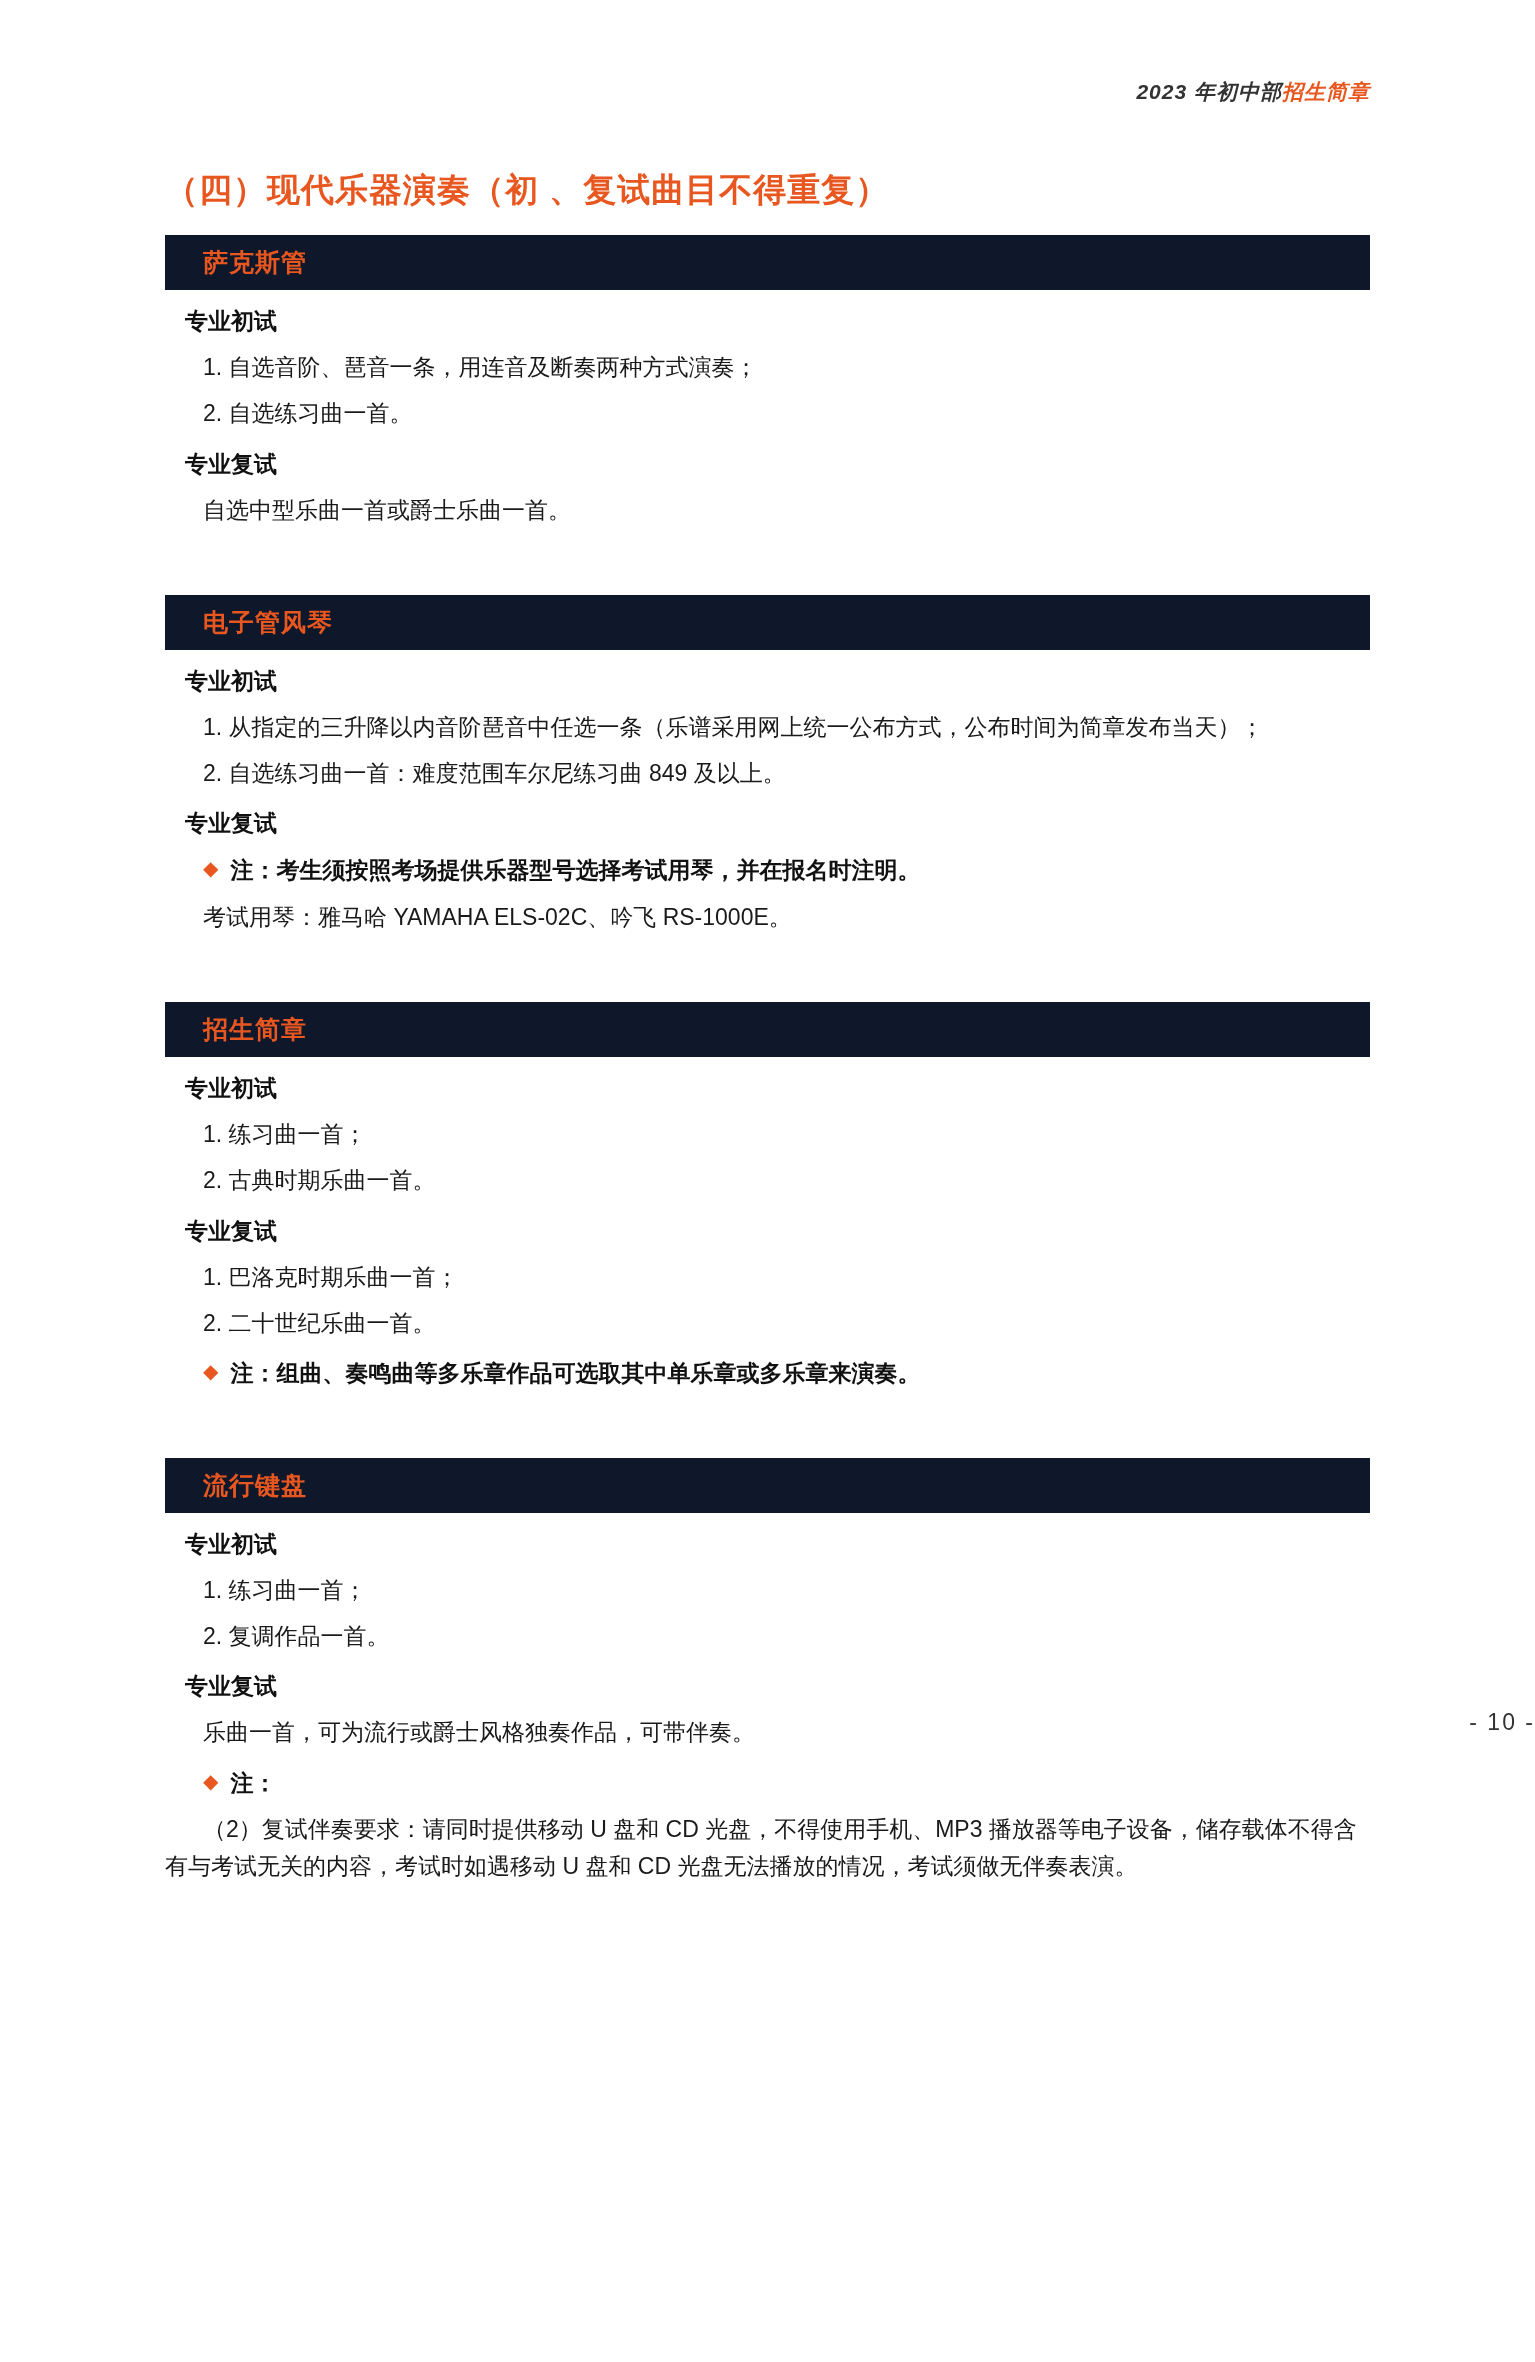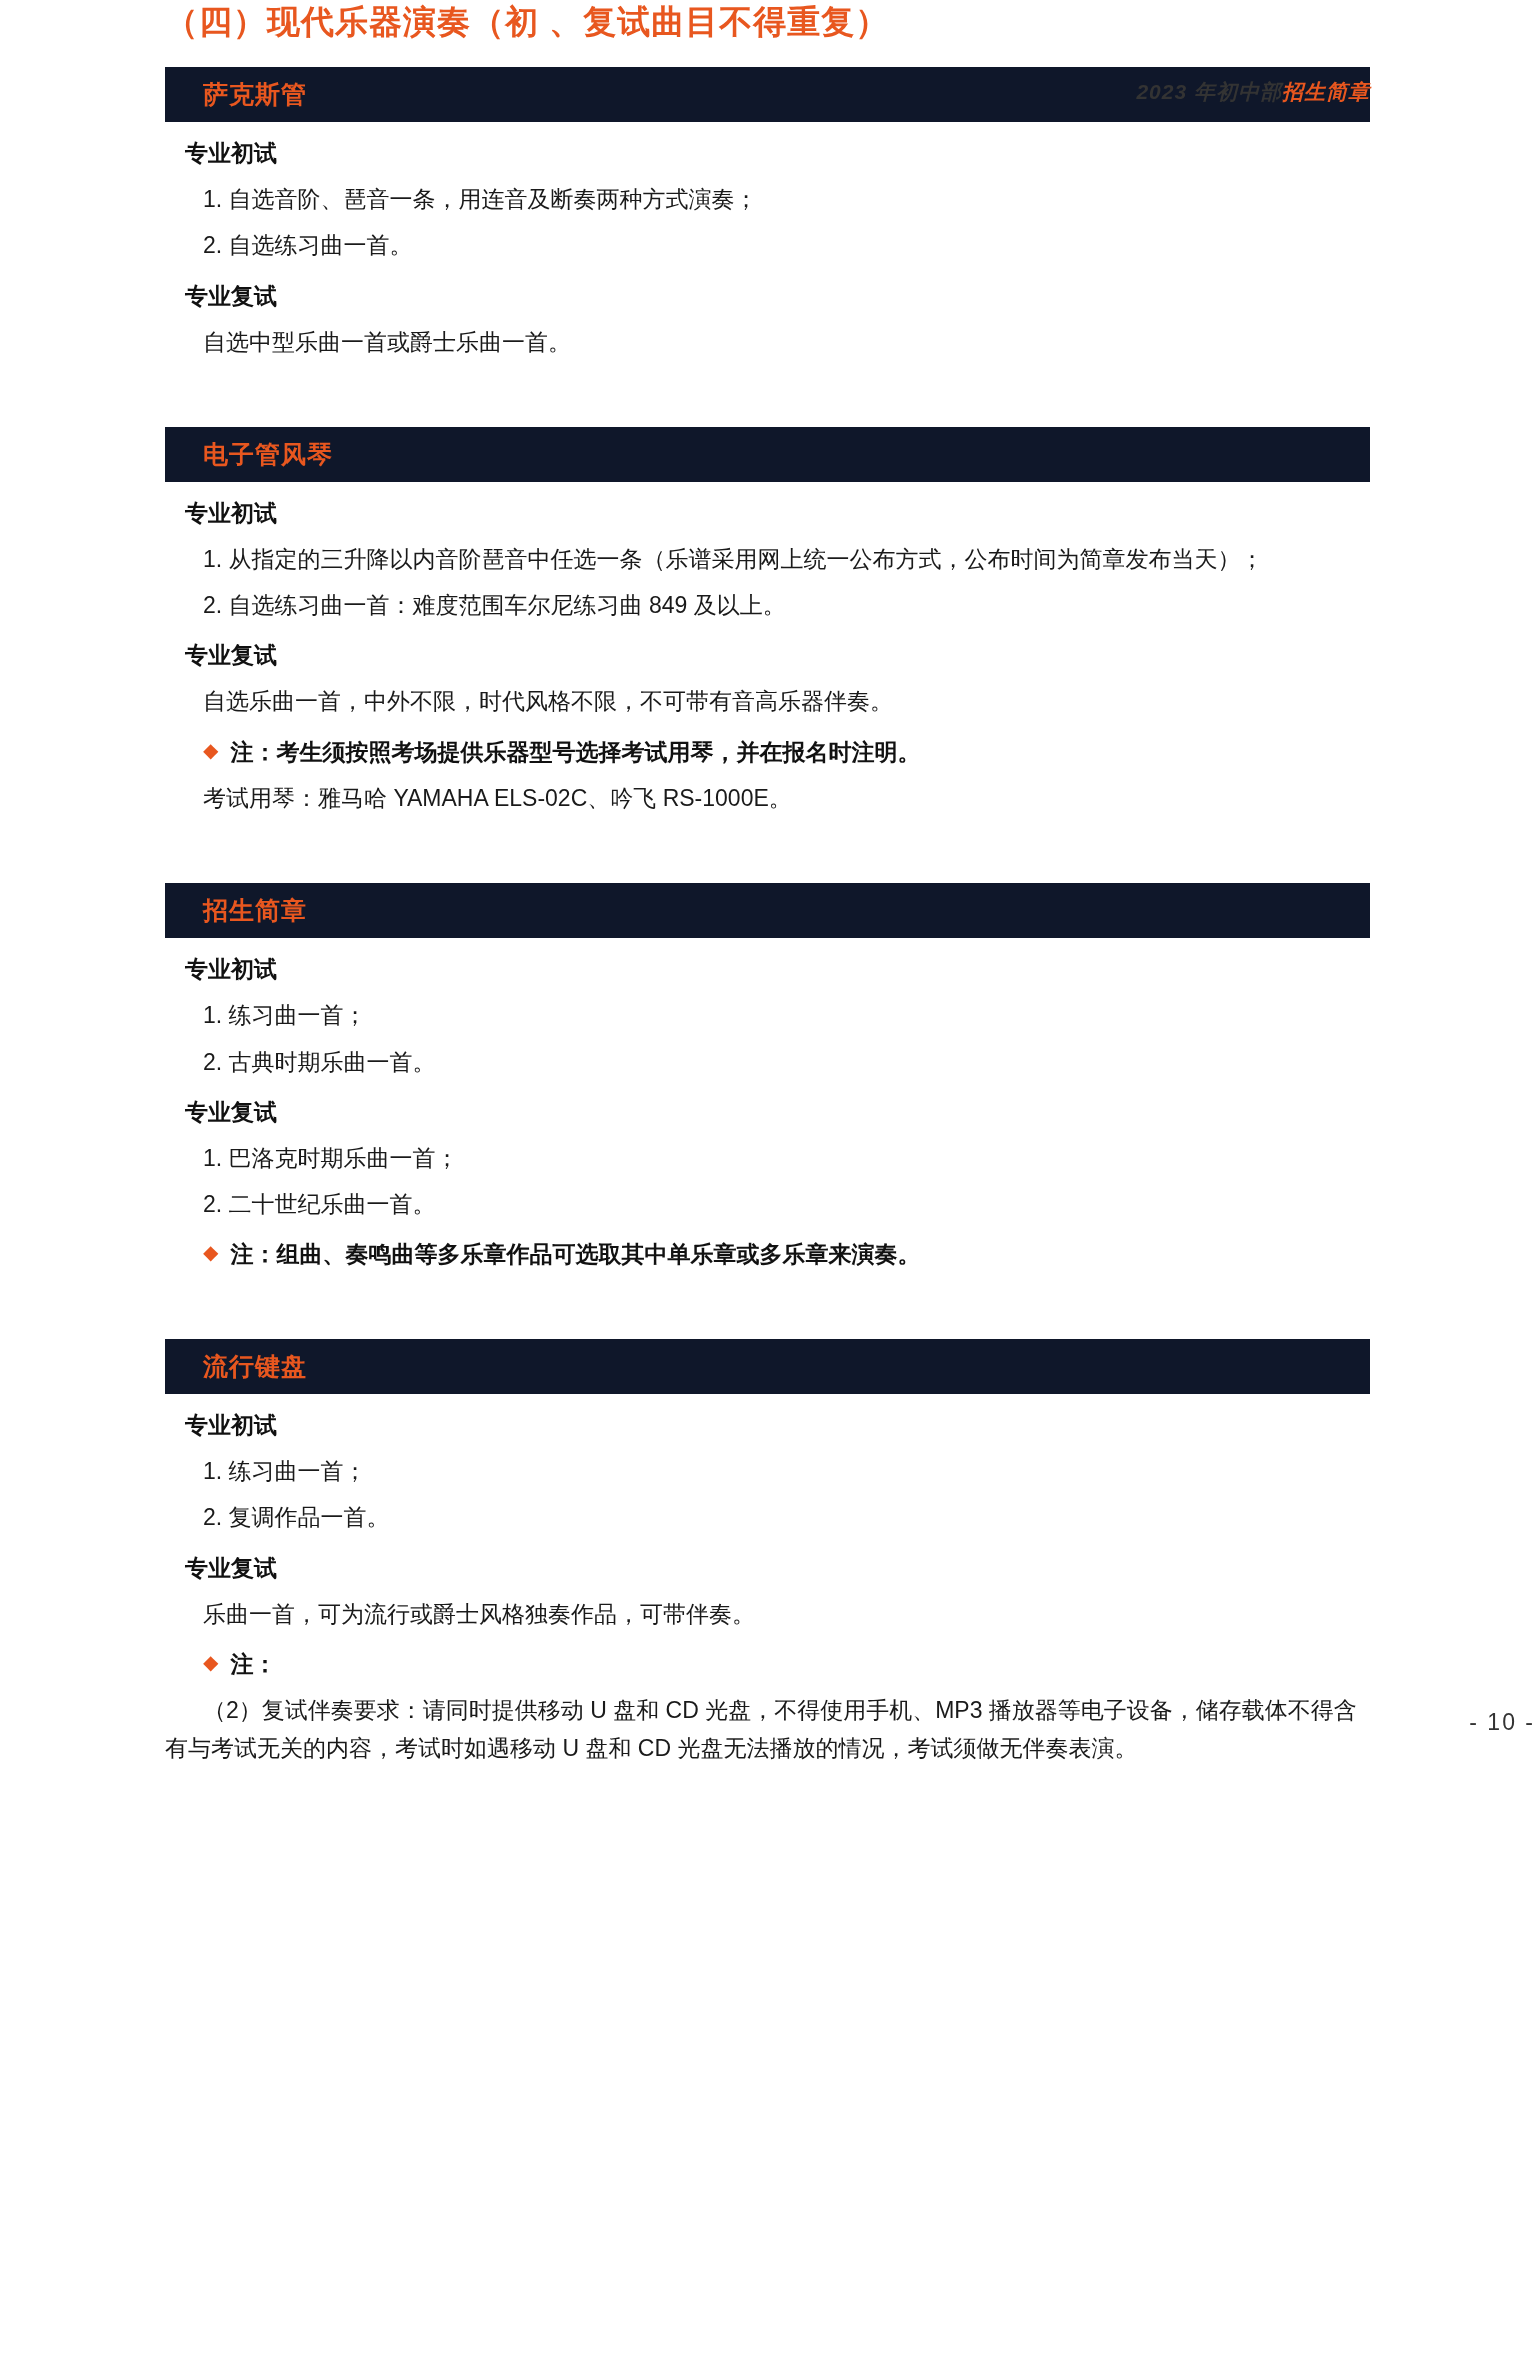--- a/index.html
+++ b/index.html
@@ -29,20 +29,21 @@
     font-size: 21px;
     font-weight: bold;
     letter-spacing: 1px;
     color: #333333;
     font-style: italic;
   }
   .header .accent {
     color: #e8571f;
   }
   .content {
+    padding-top: 168px;
   }
   h1.section-title {
     font-size: 33px;
     font-weight: bold;
     color: #e8571f;
     margin: 0 0 22px 0;
     letter-spacing: 1px;
   }
   .instrument-block {
     margin-bottom: 40px;
@@ -127,21 +128,20 @@
     </div>
 
     <div class="gap-lg"></div>
 
     <div class="instrument-block">
       <div class="inst-head">电子管风琴</div>
       <div class="sub-head">专业初试</div>
       <div class="para-wrap">1. 从指定的三升降以内音阶琶音中任选一条（乐谱采用网上统一公布方式，公布时间为简章发布当天）；</div>
       <div class="para">2. 自选练习曲一首：难度范围车尔尼练习曲 849 及以上。</div>
       <div class="sub-head">专业复试</div>
-      <div class="para">自选乐曲一首，中外不限，时代风格不限，不可带有音高乐器伴奏。</div>
       <div class="note">
         <span class="dia">◆</span>
         <span class="note-body"><span>注：</span><span>考生须按照考场提供乐器型号选择考试用琴，并在报名时注明。</span></span>
       </div>
       <div class="para">考试用琴：雅马哈 YAMAHA ELS-02C、吟飞 RS-1000E。</div>
     </div>
 
     <div class="gap-lg"></div>
 
     <div class="instrument-block">

